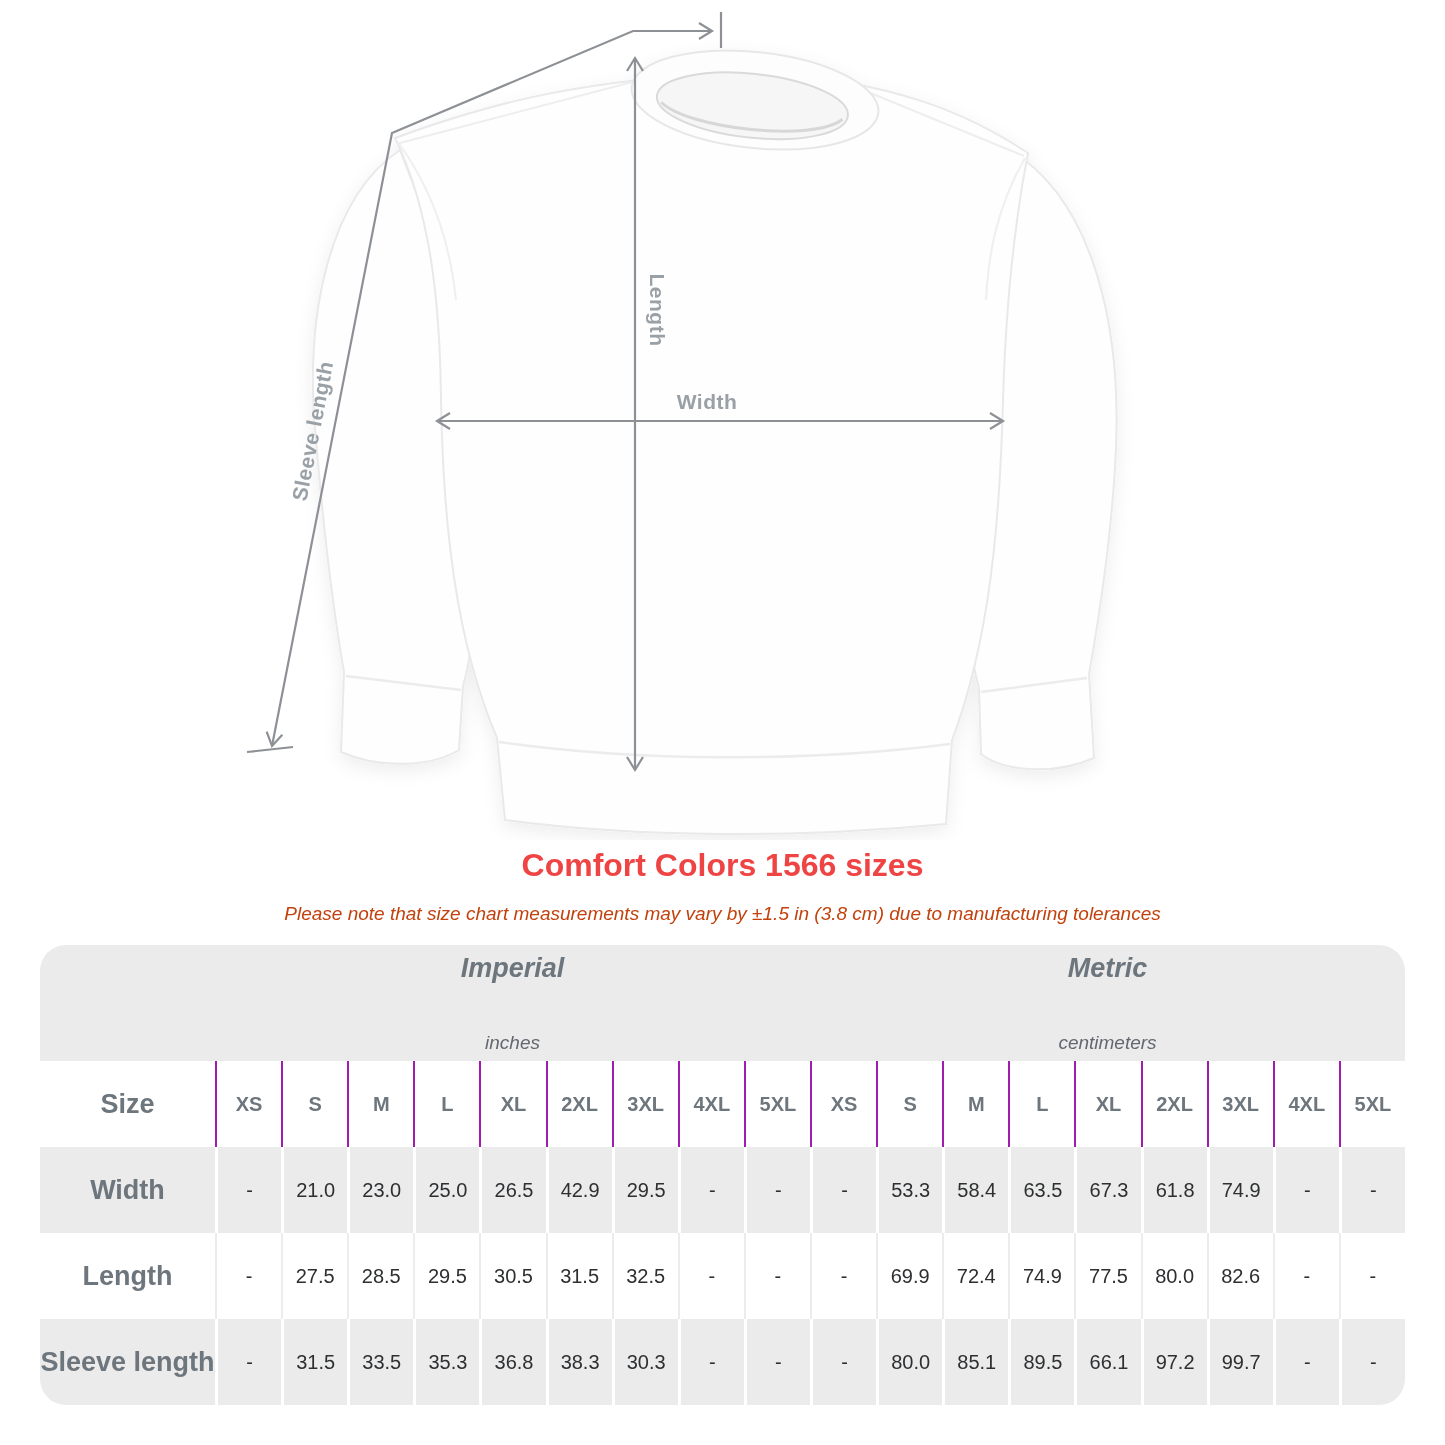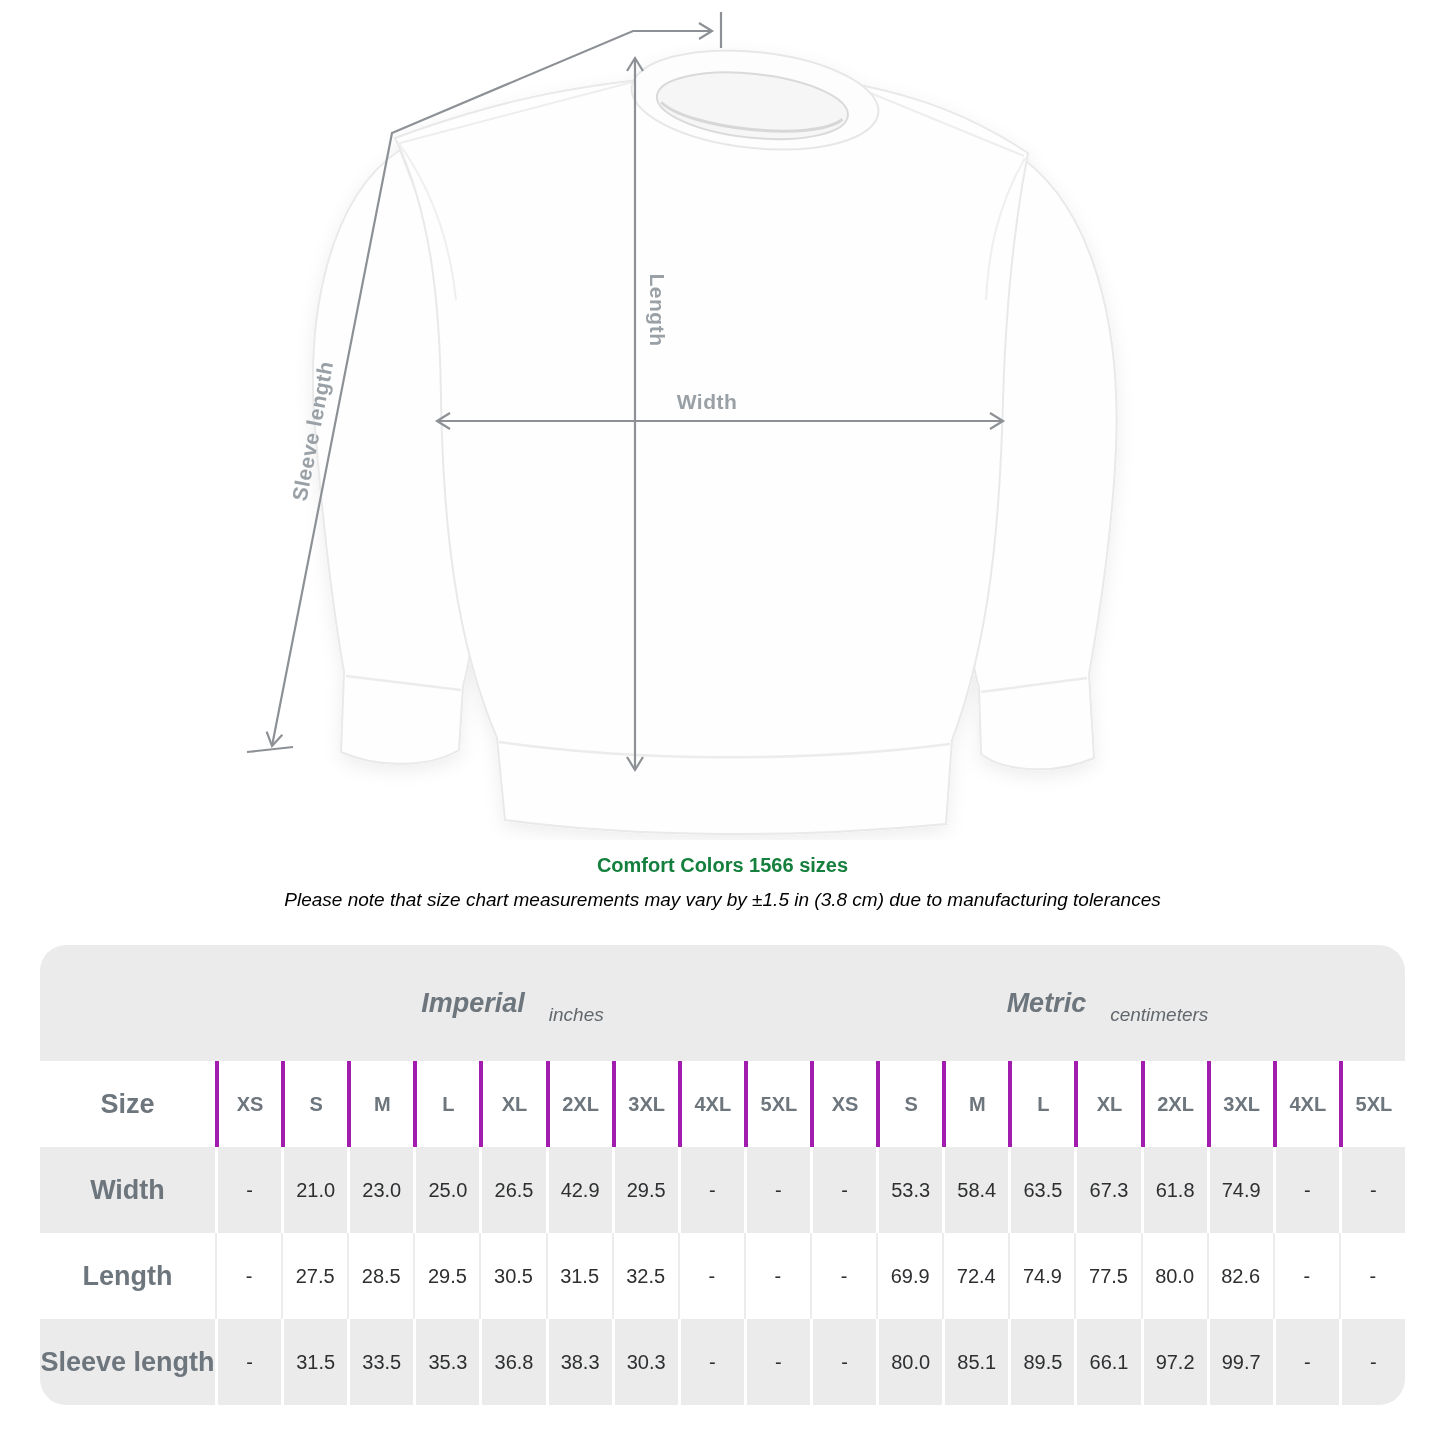--- a/index.html
+++ b/index.html
@@ -15,43 +15,43 @@
   .dim-label {
     position:absolute; font-weight:bold; font-size:21px; color:#99a0a6;
     white-space:nowrap; letter-spacing:0.5px;
   }
   .dim-label.sleeve { left:313px; top:431px; transform:translate(-50%,-50%) rotate(-79deg); }
   .dim-label.length { left:657px; top:310px; transform:translate(-50%,-50%) rotate(90deg); }
   .dim-label.width  { left:707px; top:402px; transform:translate(-50%,-50%); }
 
   
   .title-block { position:absolute; top:845px; left:0; width:1445px; text-align:center; }
-  .page-title { font-size:20px; font-weight:bold; color:#15803d; line-height:40px; }
-  .page-subtitle { margin-top:4px; font-size:19px; font-style:italic; color:#000000; }
+  .page-title { font-size:32px; font-weight:bold; color:#ef4444; line-height:40px; }
+  .page-subtitle { margin-top:18px; font-size:19px; font-style:italic; color:#c2410c; }
 
   
   .size-table {
     position:absolute; top:945px; left:40px; width:1365px;
     border-radius:26px; overflow:hidden;
   }
   .trow { display:grid; grid-template-columns:175px repeat(18, 1fr); }
   .units-row { background:#ebebeb; height:116px; }
-  .unit-group { display:flex; align-items:center; justify-content:center;gap:24px; }
+  .unit-group { display:flex; flex-direction:column; align-items:center; justify-content:center;gap:24px; }
   .unit-group.imperial { grid-column:2 / span 9; }
   .unit-group.metric   { grid-column:11 / span 9; }
   .unit-title { font-size:27px; font-weight:bold; font-style:italic; color:#6d757d; }
   .unit-sub   { font-size:19px; font-style:italic; color:#62686e; margin-top:24px; }
 
   .header-row { background:#ffffff; height:86px; }
   .drow { height:86px; }
   .drow.gray  { background:#ebebeb; }
   .drow.white { background:#ffffff; }
 
   .cell { display:flex; align-items:center; justify-content:center; }
-  .header-row .cell + .cell { border-left:4px solid #a21caf; }
+  .header-row .cell + .cell { border-left:2px solid #a21caf; }
   .drow.white .cell + .cell { border-left:2px solid #ececec; }
   .drow.gray  .cell + .cell { border-left:3px solid #ffffff; }
 
   .hcell, .labelcell { font-weight:bold; font-size:20px; color:#6d757d; }
   .labelcell { font-size:27px; }
   .vcell { font-size:20px; color:#2d2f31; }
 </style>
 </head>
 <body>
 

